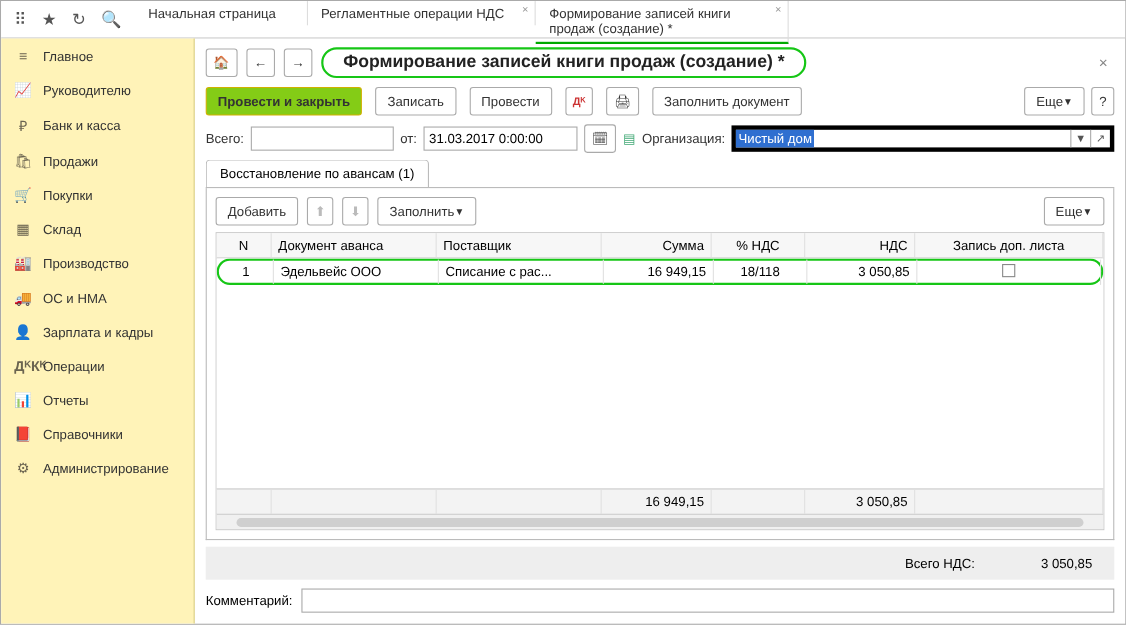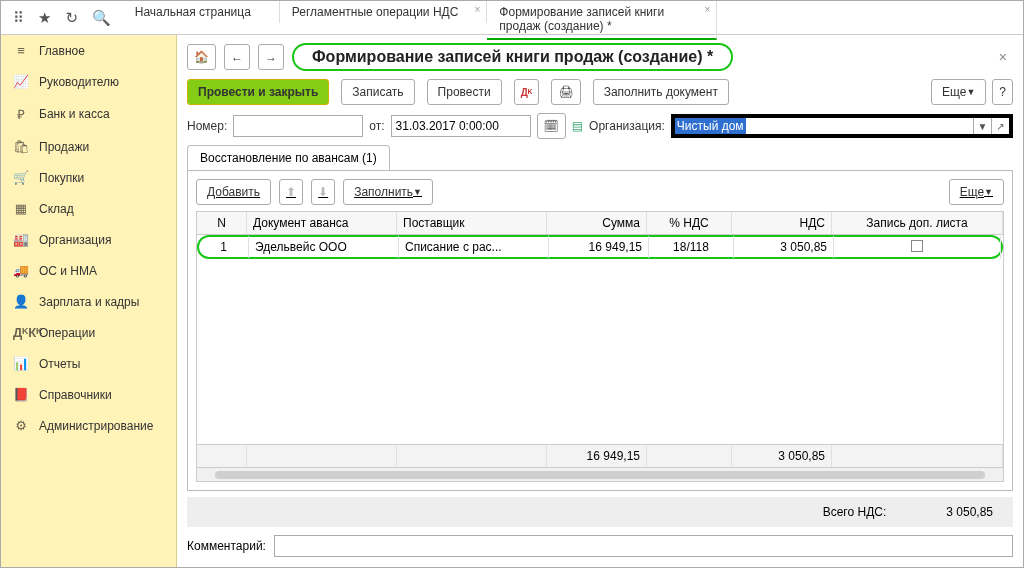--- a/index.html
+++ b/index.html
@@ -26,21 +26,21 @@
 .toolbar .right{margin-left:auto;display:flex;gap:6px;}
 .formrow{display:flex;align-items:center;gap:6px;margin-bottom:6px;}
 .formrow label{color:#333;}
 .inp{border:1px solid #aaa;height:22px;padding:0 4px;background:#fff;}
 .org-wrap{border:4px solid #000000;display:flex;align-items:center;height:24px;flex:1;}
 .org-sel{background:#2f6fd0;color:#fff;padding:1px 2px;}
 .org-btn{border-left:1px solid #aaa;width:18px;height:100%;display:flex;align-items:center;justify-content:center;cursor:pointer;color:#555;font-size:10px;}
 .tabstrip{display:flex;border-bottom:1px solid #bbb;}
 .subtab{border:1px solid #bbb;border-bottom:none;background:#fff;padding:5px 12px;border-radius:4px 4px 0 0;cursor:pointer;text-align:center;}
 .tpanel{border:1px solid #bbb;border-top:none;padding:8px;flex:1;display:flex;flex-direction:column;min-height:0;}
-.tbtns{display:flex;gap:8px;margin-bottom:6px;align-items:flex-start;text-decoration:underline;}
+.tbtns{display:flex;gap:8px;margin-bottom:6px;align-items:flex-start;}
 .tbl{border:1px solid #ccc;flex:1;display:flex;flex-direction:column;min-height:0;}
 .thead{display:flex;background:#f7f7f7;border-bottom:1px solid #ccc;}
 .th,.td{padding:4px 6px;border-right:1px solid #e0e0e0;overflow:hidden;white-space:nowrap;}
 .c-n{width:50px;text-align:center;}
 .c-sup{width:150px;}
 .c-doc{width:150px;}
 .c-sum{width:100px;text-align:right;}
 .c-pct{width:85px;text-align:center;}
 .c-nds{width:100px;text-align:right;}
 .c-add{flex:1;text-align:center;}
@@ -101,21 +101,21 @@
     <div class="side-item">
         <span class="ic">🛒</span>
         <span>Покупки</span>
       </div>
     <div class="side-item">
         <span class="ic">▦</span>
         <span>Склад</span>
       </div>
     <div class="side-item">
         <span class="ic">🏭</span>
-        <span>Организация</span>
+        <span>Производство</span>
       </div>
     <div class="side-item">
         <span class="ic">🚚</span>
         <span>ОС и НМА</span>
       </div>
     <div class="side-item">
         <span class="ic">👤</span>
         <span>Зарплата и кадры</span>
       </div>
     <div class="side-item">
@@ -157,21 +157,21 @@
       <div class="right">
         <span class="btn">
             <span>Еще</span> 
             <span style="font-size:9px">▼</span>
           </span>
         <span class="btn small">?</span>
       </div>
     </div>
 
     <div class="formrow">
-      <label>Номер:</label>
+      <label>Всего:</label>
       <input class="inp" style="width: 130px;" value="">
       <label>от:</label>
       <input class="inp" style="width: 140px;" value="31.03.2017 0:00:00">
       <span class="btn small">🗓</span>
       <span style="color:#4a7;">▤</span>
       <label>Организация:</label>
       <div class="org-wrap">
         <span class="org-sel">Чистый дом</span>
         <span style="flex:1"></span>
         <span class="org-btn">▼</span>

